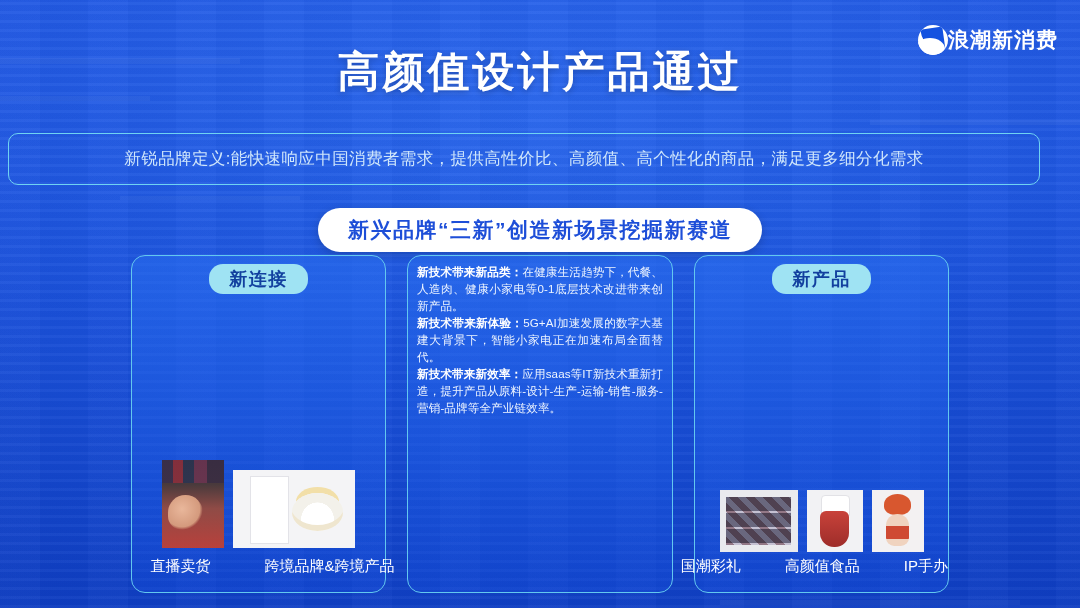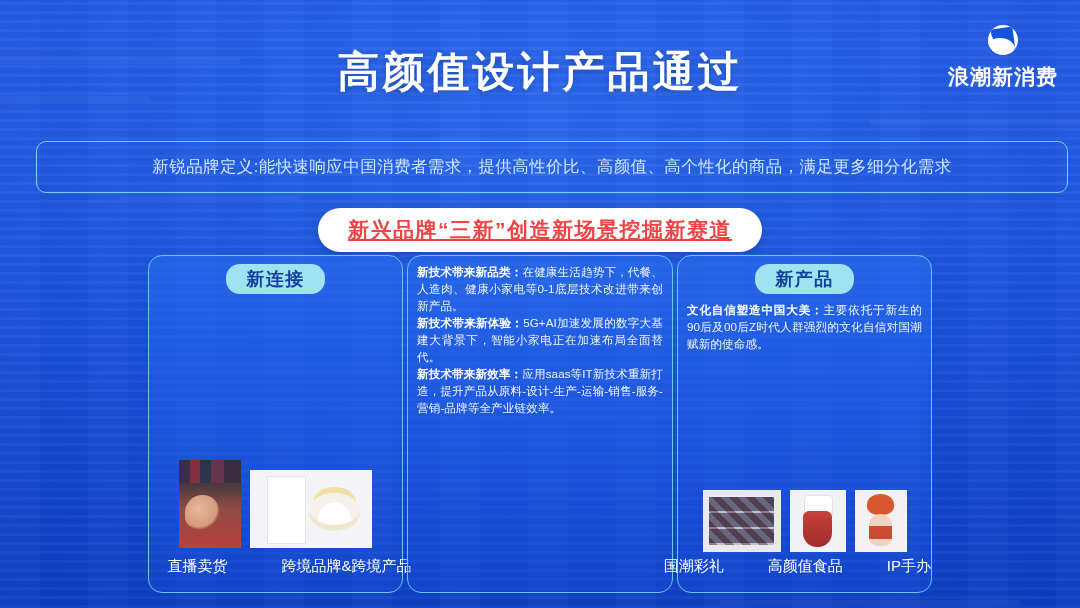--- a/index.html
+++ b/index.html
@@ -15,21 +15,21 @@
       repeating-linear-gradient(0deg, rgba(255,255,255,0.035) 0px, rgba(255,255,255,0.035) 3px, rgba(0,0,0,0.02) 3px, rgba(0,0,0,0.02) 9px),
       repeating-linear-gradient(90deg, rgba(255,255,255,0.02) 0px, rgba(255,255,255,0.02) 40px, rgba(0,0,0,0.015) 40px, rgba(0,0,0,0.015) 88px),
       radial-gradient(ellipse 120% 90% at 50% 20%, #2161ef 0%, #1550e2 45%, #0f40cc 100%);
     overflow:hidden;
   }
   .bg-streak{position:absolute;background:rgba(255,255,255,0.045);pointer-events:none;}
 
   
   .logo{
     position:absolute;top:25px;right:22px;
-    display:flex;align-items:center;gap:8px;flex-direction:column;
+    display:flex;align-items:center;
   }
   .logo-mark{
     width:30px;height:30px;border-radius:50%;
     background:#ffffff;position:relative;overflow:hidden;flex:0 0 auto;
   }
   .logo-mark::before{
     content:"";position:absolute;left:4px;top:3px;width:22px;height:24px;
     background:#1452e0;
     border-radius:0 0 0 22px;
     transform:rotate(-8deg);
@@ -45,40 +45,40 @@
 
   
   .title{
     position:absolute;top:44px;left:0;width:1080px;text-align:center;
     color:#ffffff;font-size:42px;font-weight:bold;letter-spacing:3px;
     text-shadow:0 2px 6px rgba(0,0,0,0.22);
   }
 
   
   .definition{
-    position:absolute;top:133px;left:36px;width:1032px;height:52px;
+    position:absolute;top:133px;left:8px;width:1032px;height:52px;
     box-sizing:border-box;
     border:1.5px solid #6fd3f2;border-radius:10px;
     display:flex;align-items:center;justify-content:center;
-    color:#cfe6fb;font-size:16.5px;letter-spacing:0.4px;white-space:nowrap;margin-top:8px;
+    color:#cfe6fb;font-size:16.5px;letter-spacing:0.4px;white-space:nowrap;
   }
 
   
   .pill-wrap{position:absolute;top:208px;left:0;width:1080px;display:flex;justify-content:center;}
   .pill{
     background:#ffffff;border-radius:22px;
     padding:8px 30px;
-    color:#ef4444;font-size:21px;font-weight:bold;letter-spacing:1.5px;
-    white-space:nowrap;box-shadow:0 3px 10px rgba(0,0,0,0.18);text-decoration:underline;
+    color:#1d4ed8;font-size:21px;font-weight:bold;letter-spacing:1.5px;
+    white-space:nowrap;box-shadow:0 3px 10px rgba(0,0,0,0.18);
   }
 
   
   .cards{
     position:absolute;top:255px;left:0;width:1080px;height:340px;
-    display:flex;justify-content:center;gap:4px;
+    display:flex;justify-content:center;gap:21px;
   }
   .card{
     width:255px;height:338px;box-sizing:border-box;
     border:1.3px solid #63c8ef;border-radius:14px;
     background:linear-gradient(180deg, rgba(41,110,240,0.55) 0%, rgba(21,80,226,0.30) 100%);
     position:relative;
     padding:0 9px;
   }
   .card.wide{width:266px;}
   .badge-wrap{display:flex;justify-content:center;margin-top:8px;}
@@ -225,23 +225,20 @@
           <b>新技术带来新效率：</b><span>应用saas等IT新技术重新打造，提升产品从原料-设计-生产-运输-销售-服务-营销-品牌等全产业链效率。</span>
         </p>
       </div>
     </div>
 
     <div class="card">
       <div class="badge-wrap">
         <div class="badge">新产品</div>
       </div>
       <div class="body-text">
-        <p>
-          <b>文化自信塑造中国大美：</b><span>主要依托于新生的90后及00后Z时代人群强烈的文化自信对国潮赋新的使命感。</span>
-        </p>
       </div>
       <div class="thumbs c3-thumbs">
         <div class="thumb c3-t1 ph-box"></div>
         <div class="thumb c3-t2 ph-cup"></div>
         <div class="thumb c3-t3 ph-doll"></div>
       </div>
       <div class="captions c3-caps">
         <div class="caption">国潮彩礼</div>
         <div class="caption">高颜值食品</div>
         <div class="caption">IP手办</div>

